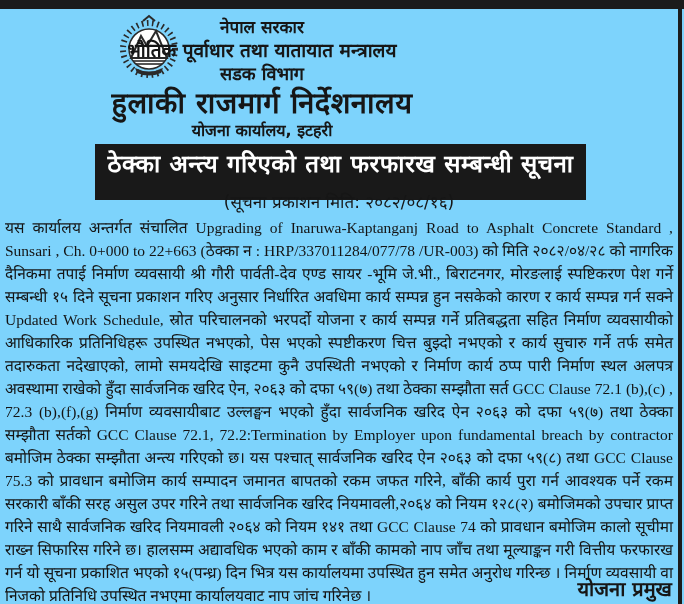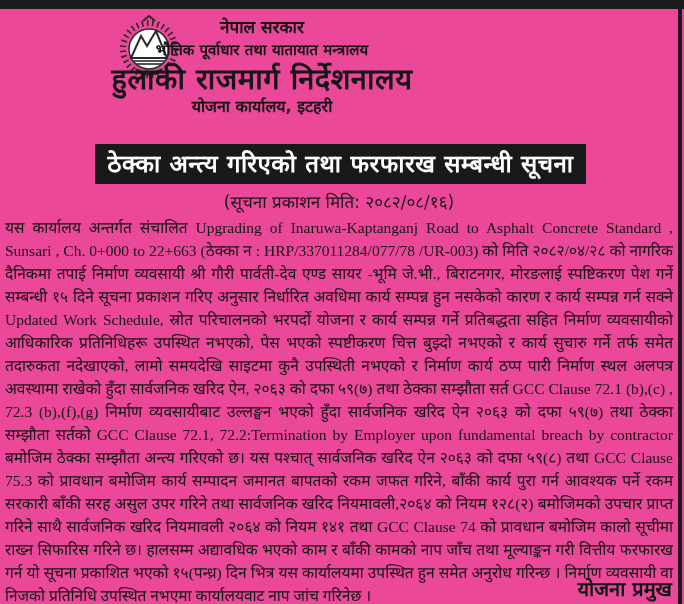--- a/index.html
+++ b/index.html
@@ -1,21 +1,21 @@
 <!DOCTYPE html>
 <html><head>
 <meta charset="utf-8">
 <style>
   * { margin: 0; padding: 0; box-sizing: border-box; }
   html, body { background: #e8e8e8; }
   .page {
     position: relative;
     width: 684px;
     height: 604px;
-    background: #ec4899;
+    background: #7dd3fc;
     overflow: hidden;
     color: #161616;
     font-family: "DejaVu Sans", sans-serif;
   }
   .top-bar {
     position: absolute; left: 0; top: 0;
     width: 684px; height: 9px;
     background: #1b1b1b;
   }
   .right-bar {
@@ -27,27 +27,27 @@
     position: absolute; left: 116px; top: 14px;
     width: 66px; height: 66px;
   }
   .header-text {
     position: absolute; left: 0; top: 15px;
     width: 524px;
     text-align: center;
     font-weight: bold;
   }
   .gov-line   { font-size: 17px; line-height: 24px; }
-  .min-line   { font-size: 15px; line-height: 23px; }
+  .min-line   { font-size: 19px; line-height: 23px; }
   .dept-line  { font-size: 18px; line-height: 24px; }
   .dir-line   { font-size: 29px; line-height: 34px; letter-spacing: 0.5px; }
   .office-line{ font-size: 16px; line-height: 22px; }
   .banner {
     position: absolute; left: 95px; top: 144px;
-    width: 491px; height: 40px;
+    width: 491px; height: 56px;
     background: #191919;
     color: #ffffff;
     font-size: 24px; font-weight: bold;
     text-align: center; line-height: 40px;
     letter-spacing: 0.5px;
   }
   .date-line {
     position: absolute; left: 0; top: 191px;
     width: 678px;
     text-align: center;
@@ -90,20 +90,21 @@
       <line x1="17" y1="47" x2="49" y2="47" stroke="#2a2a2a" stroke-width="1.6"></line>
       <line x1="20" y1="50" x2="46" y2="50" stroke="#2a2a2a" stroke-width="1.6"></line>
 
       <path d="M19 54 Q33 61 47 54 L45 59 Q33 64 21 59 Z" fill="#2a2a2a"></path>
     </svg>
   </div>
 
   <div class="header-text">
     <div class="gov-line">नेपाल सरकार</div>
     <div class="min-line">भौतिक पूर्वाधार तथा यातायात मन्त्रालय</div>
+    <div class="dept-line">सडक विभाग</div>
     <div class="dir-line">हुलाकी राजमार्ग निर्देशनालय</div>
     <div class="office-line">योजना कार्यालय, इटहरी</div>
   </div>
 
   <div class="banner">
     <span>ठेक्का अन्त्य गरिएको तथा फरफारख  सम्बन्धी सूचना</span>
   </div>
 
   <div class="date-line">(सूचना प्रकाशन मिति: २०८२/०८/१६)</div>
 

